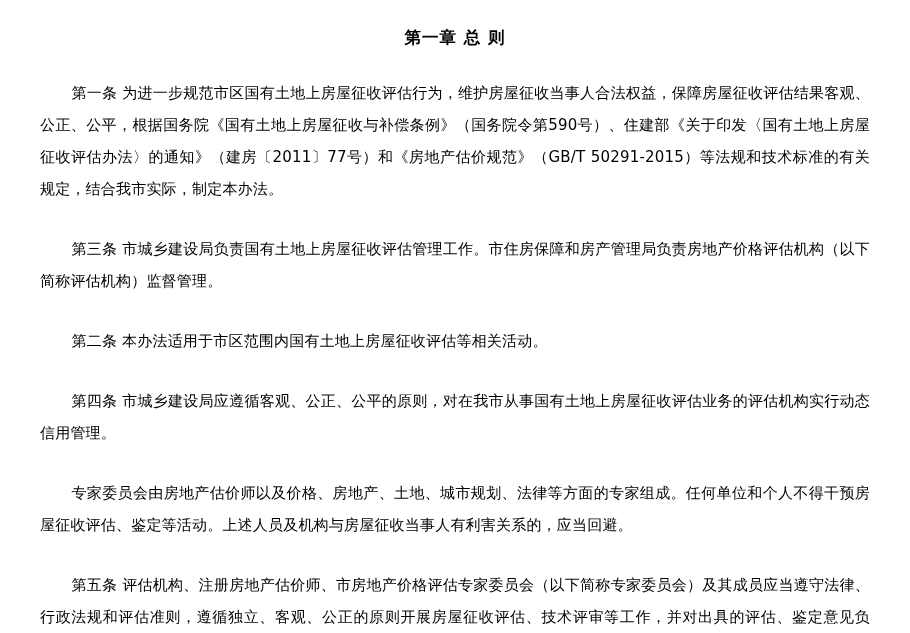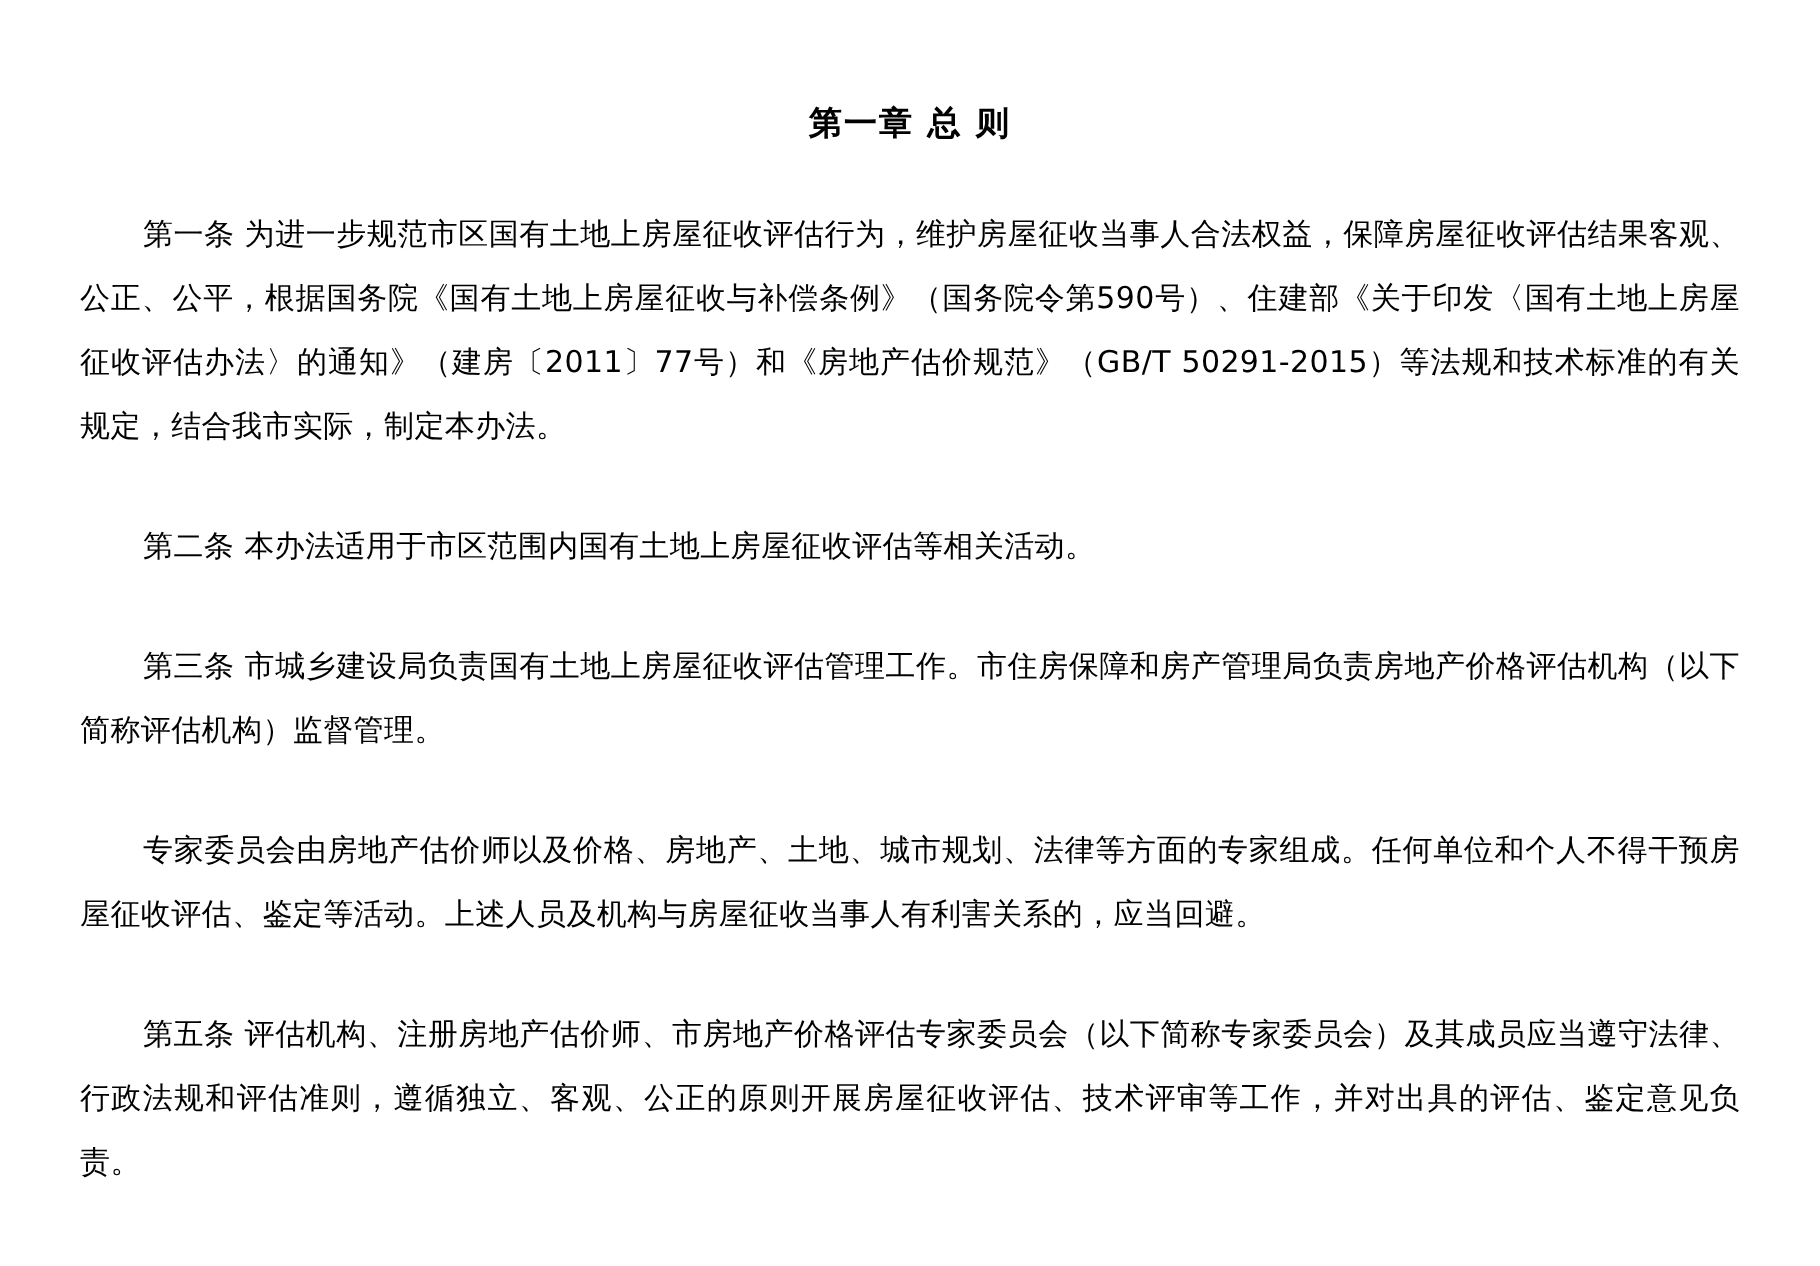--- a/index.html
+++ b/index.html
@@ -11,21 +11,21 @@
     width: 910px;
     height: 633px;
     font-family: "DejaVu Sans", "Liberation Sans", sans-serif;
     color: #000000;
     overflow: hidden;
   }
   .page {
     width: 910px;
     height: 633px;
     box-sizing: border-box;
-    padding: 36px 40px 0 40px;
+    padding: 12px 40px 0 40px;
     position: relative;
   }
   .doc-title {
     text-align: center;
     font-size: 16.5px;
     font-weight: bold;
     letter-spacing: 1px;
     margin: 14px 0 0 0;
     line-height: 1.4;
   }
@@ -47,19 +47,20 @@
 </style>
 </head>
 <body>
 
 <div class="page">
 
   <h1 class="doc-title">第一章  总  则</h1>
 
   <div class="body-block">
     <p class="para gap">第一条  为进一步规范市区国有土地上房屋征收评估行为，维护房屋征收当事人合法权益，保障房屋征收评估结果客观、公正、公平，根据国务院《国有土地上房屋征收与补偿条例》（国务院令第590号）、住建部《关于印发〈国有土地上房屋征收评估办法〉的通知》（建房〔2011〕77号）和《房地产估价规范》（GB/T 50291-2015）等法规和技术标准的有关规定，结合我市实际，制定本办法。</p>
+    <p class="para gap">第三条  市城乡建设局负责国有土地上房屋征收评估管理工作。市住房保障和房产管理局负责房地产价格评估机构（以下简称评估机构）监督管理。</p>
     <p class="para gap">第二条  本办法适用于市区范围内国有土地上房屋征收评估等相关活动。</p>
-    <p class="para gap">第三条  市城乡建设局负责国有土地上房屋征收评估管理工作。市住房保障和房产管理局负责房地产价格评估机构（以下简称评估机构）监督管理。</p>
+    <p class="para gap">第四条  市城乡建设局应遵循客观、公正、公平的原则，对在我市从事国有土地上房屋征收评估业务的评估机构实行动态信用管理。</p>
     <p class="para gap">专家委员会由房地产估价师以及价格、房地产、土地、城市规划、法律等方面的专家组成。任何单位和个人不得干预房屋征收评估、鉴定等活动。上述人员及机构与房屋征收当事人有利害关系的，应当回避。</p>
     <p class="para gap">第五条  评估机构、注册房地产估价师、市房地产价格评估专家委员会（以下简称专家委员会）及其成员应当遵守法律、行政法规和评估准则，遵循独立、客观、公正的原则开展房屋征收评估、技术评审等工作，并对出具的评估、鉴定意见负责。</p>
   </div>
 
 </div>
 
 </body></html>

